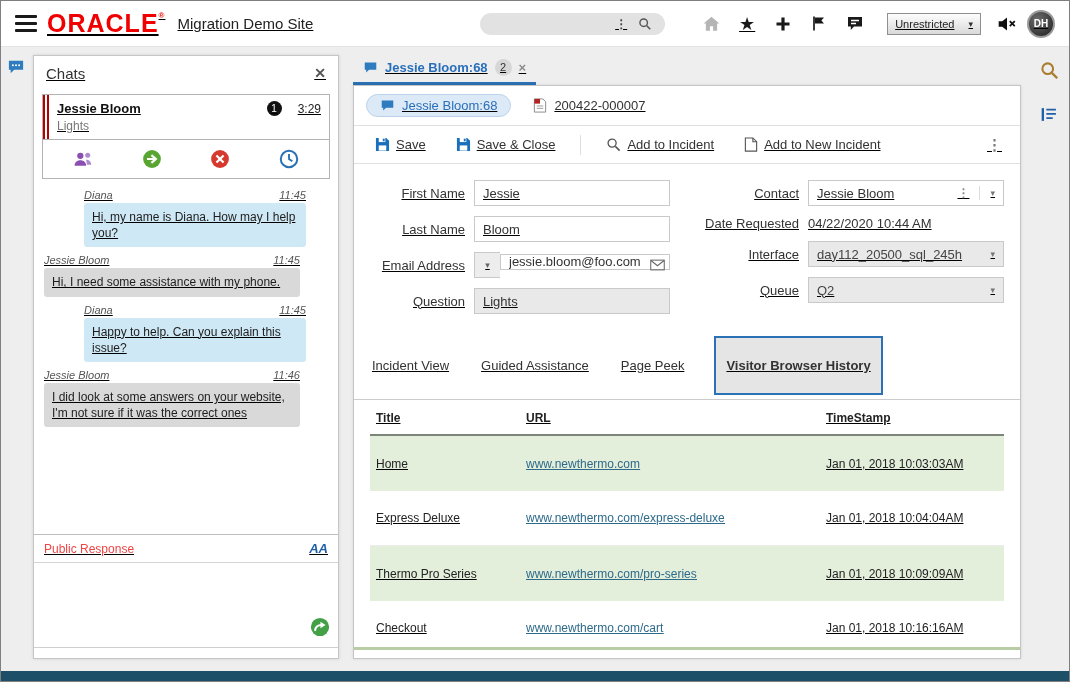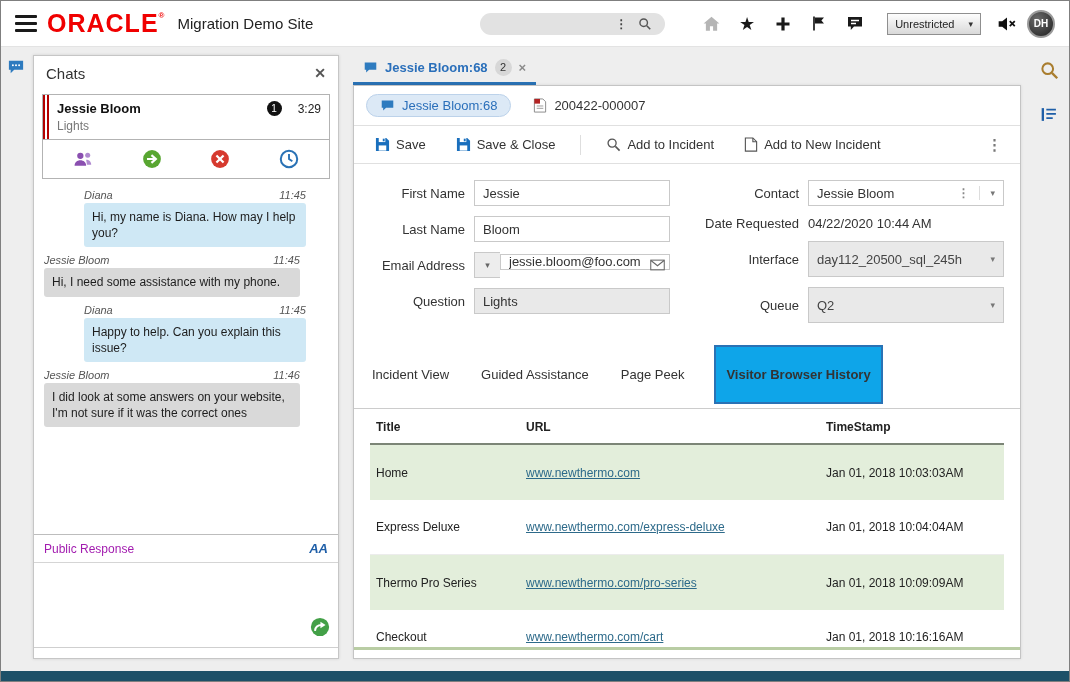--- a/index.html
+++ b/index.html
@@ -1,17 +1,17 @@
 <!DOCTYPE html>
 <html><head>
 <meta charset="utf-8">
 <style>
   * { box-sizing: border-box; }
   body { margin: 0; font-family: "Liberation Sans", sans-serif; background: #fff; }
-  .window { width: 1070px; height: 682px; border: 1px solid #7f7f7f; display: flex; flex-direction: column; background: #fff; overflow: hidden; }
+  .window { width: 1070px; height: 682px; border: 1px solid #7f7f7f; display: flex; flex-direction: column; background: #fff; overflow: hidden; text-decoration: underline; }
 
   
   .topbar { height: 46px; flex: 0 0 46px; display: flex; align-items: center; padding: 0 14px; gap: 10px; background: #fff; border-bottom: 1px solid #e3e3e3; }
   .hamburger { width: 22px; display: flex; flex-direction: column; gap: 4px; cursor: pointer; }
   .hamburger i { height: 3px; background: #1a1a1a; border-radius: 1px; }
   .brand { color: #f00000; font-weight: bold; font-size: 25px; letter-spacing: 1px; display: flex; align-items: flex-start; }
   .brand sup { font-size: 8px; margin-top: 2px; }
   .site-title { font-size: 15px; color: #222; margin-left: 2px; white-space: nowrap; }
   .search-pill { margin-left: auto; width: 185px; height: 22px; border-radius: 11px; background: #e2e2e2; display: flex; align-items: center; justify-content: flex-end; gap: 8px; padding: 0 10px; cursor: text; }
   .search-pill .dots { font-size: 12px; color: #444; font-weight: bold; }
@@ -46,21 +46,21 @@
   .transcript { flex: 1; padding: 10px 0 4px; overflow: hidden; }
   .msg { margin-bottom: 7px; }
   .msg-head { display: flex; justify-content: space-between; font-size: 11px; font-style: italic; color: #555; margin-bottom: 2px; }
   .msg .bubble { border-radius: 3px; padding: 6px 8px; font-size: 12px; color: #1d1d1d; line-height: 1.35; }
   .msg.agent .msg-head { margin-left: 50px; margin-right: 32px; }
   .msg.agent .bubble { margin: 0 32px 0 50px; background: #cfe8f5; }
   .msg.visitor .msg-head { margin-left: 10px; margin-right: 38px; }
   .msg.visitor .bubble { margin: 0 38px 0 10px; background: #d9d9d9; }
 
   .response-bar { border-top: 1px solid #bdbdbd; display: flex; align-items: center; padding: 6px 10px; }
-  .response-label { font-size: 12px; color: #a21caf; }
+  .response-label { font-size: 12px; color: #ef4444; }
   .font-size-btn { margin-left: auto; color: #1f5fa8; font-weight: bold; font-size: 13px; font-style: italic; cursor: pointer; }
   .compose { margin: 0 0 10px; border-top: 1px solid #d5d5d5; border-bottom: 1px solid #cfcfcf; height: 86px; position: relative; background: #fff; }
   .compose textarea { width: 100%; height: 100%; border: none; resize: none; outline: none; font-family: inherit; font-size: 12px; padding: 6px 8px; }
   .send-btn { position: absolute; right: 8px; bottom: 6px; cursor: pointer; }
 
   
   .main-col { flex: 1; margin: 8px 8px 12px 14px; display: flex; flex-direction: column; min-width: 0; }
   .tabstrip { height: 30px; flex: 0 0 30px; display: flex; }
   .main-tab { display: flex; align-items: center; gap: 7px; padding: 0 10px 2px; border-bottom: 3px solid #2a72b5; cursor: pointer; }
   .main-tab-label { color: #2a6fba; font-weight: bold; font-size: 13px; }
@@ -76,35 +76,35 @@
   .tool-btn { display: flex; align-items: center; gap: 6px; padding: 5px 9px; cursor: pointer; white-space: nowrap; }
   .tool-sep { width: 1px; height: 20px; background: #dedede; margin: 0 4px; }
   .overflow-btn { margin-left: auto; color: #777; font-size: 15px; font-weight: bold; padding: 0 6px; cursor: pointer; }
 
   .form-grid { display: grid; grid-template-columns: 1fr 1fr; column-gap: 26px; padding: 16px 16px 4px; }
   .field { display: flex; align-items: center; margin-bottom: 10px; }
   .flabel { width: 95px; text-align: right; margin-right: 9px; font-size: 13px; color: #333; flex: 0 0 95px; white-space: nowrap; }
   .col-right .flabel { width: 102px; flex: 0 0 102px; }
   .tinput { width: 196px; height: 26px; border: 1px solid #c9c9c9; font-size: 13px; color: #333; padding: 0 8px; font-family: inherit; background: #fff; }
   .tinput.gray, .gray-select { background: #e9e9e9; }
-  .gray-select { width: 196px; height: 36px; border: 1px solid #c9c9c9; display: flex; align-items: center; padding: 0 8px; font-size: 13px; color: #444; cursor: pointer; }
+  .gray-select { width: 196px; height: 26px; border: 1px solid #c9c9c9; display: flex; align-items: center; padding: 0 8px; font-size: 13px; color: #444; cursor: pointer; }
   .gray-select .caret, .ctrl .caret { margin-left: auto; font-size: 9px; color: #777; }
   .email-wrap { display: flex; width: 196px; }
   .email-dd { width: 26px; height: 26px; border: 1px solid #c9c9c9; border-right: none; background: #ededed; display: flex; align-items: center; justify-content: center; font-size: 9px; color: #666; cursor: pointer; }
   .email-input-wrap { position: relative; flex: 1; }
   .email-input-wrap input { width: 100%; height: 16px; border: 1px solid #c9c9c9; font-size: 13px; color: #333; padding: 0 26px 0 8px; font-family: inherit; }
   .email-env { position: absolute; right: 5px; top: 5px; }
   .contact-field { width: 196px; height: 26px; border: 1px solid #c9c9c9; display: flex; align-items: center; padding: 0 8px; font-size: 13px; color: #333; cursor: pointer; background: #fff; }
   .contact-field .mini-dots { margin-left: auto; color: #888; font-size: 12px; font-weight: bold; padding-right: 10px; border-right: 1px solid #ddd; }
   .contact-field .caret { margin-left: 10px; }
   .plain-value { font-size: 13px; color: #333; }
 
   .detail-tabs { display: flex; align-items: center; gap: 28px; padding: 8px 16px 0; border-bottom: 1px solid #ccc; }
   .dtab { font-size: 13px; color: #333; padding: 8px 2px 12px; cursor: pointer; white-space: nowrap; }
-  .dtab.active { font-weight: bold; border: 2px solid #2a72b5; padding: 20px 10px; margin-bottom: 4px; background: #0ea5e9; }
+  .dtab.active { font-weight: bold; border: 2px solid #2a72b5; padding: 20px 10px; margin-bottom: 4px; background: #e5e5e5; }
 
   .history { flex: 1; padding: 2px 16px 0; overflow: hidden; border-bottom: 3px solid #b9cda4; margin: 0 0 8px; }
   .h-row { display: grid; grid-template-columns: 150px 1fr 172px; align-items: center; min-height: 55px; font-size: 12px; color: #222; padding: 0 6px; }
   .h-row.head { min-height: 34px; font-weight: bold; border-bottom: 2px solid #7c8577; }
   .h-row.green { background: #e3eedb; }
   .h-row.white { border-bottom: 1px solid #ececec; }
   .h-link { color: #2d6a8a; text-decoration: underline; cursor: pointer; }
 
   
   .bottombar { height: 10px; flex: 0 0 10px; background: #1d5068; }

